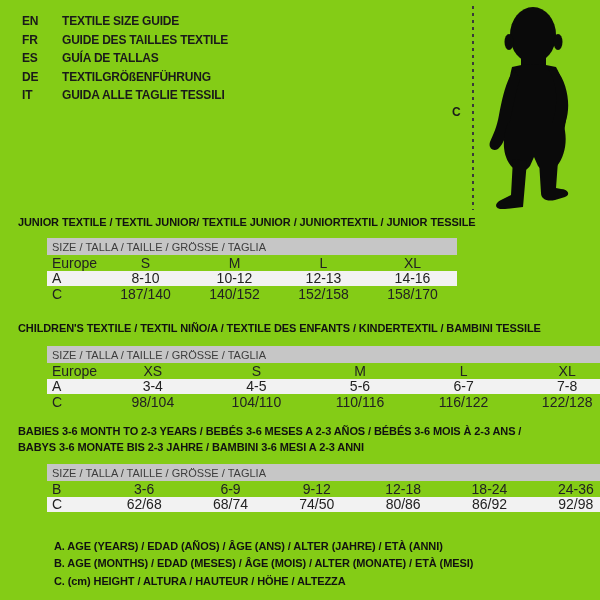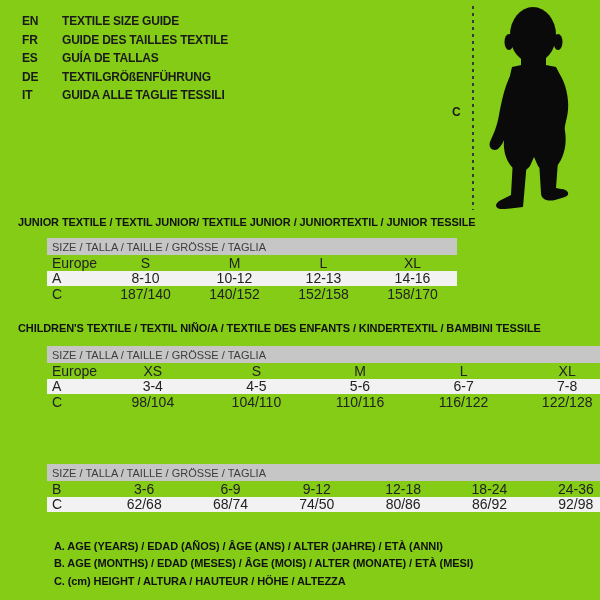--- a/index.html
+++ b/index.html
@@ -138,20 +138,25 @@
       <div class="t-row">
         <div class="t-label">C</div>
         <div class="t-cell">98/104</div>
         <div class="t-cell">104/110</div>
         <div class="t-cell">110/116</div>
         <div class="t-cell">116/122</div>
         <div class="t-cell">122/128</div>
       </div>
     </div>
 
+  <div id="t3-title" class="tbl-title">
+
+  <div>BABIES 3-6 MONTH TO 2-3 YEARS / BEBÉS 3-6 MESES A 2-3 AÑOS / BÉBÉS 3-6 MOIS À 2-3 ANS /</div>
+      <div>BABYS 3-6 MONATE BIS 2-3 JAHRE / BAMBINI 3-6 MESI A 2-3 ANNI</div>
+    </div>
   <div id="t3" class="sz-table">
       <div class="t-head">SIZE / TALLA / TAILLE / GRÖSSE / TAGLIA</div>
       <div class="t-row">
         <div class="t-label">B</div>
         <div class="t-cell">3-6</div>
         <div class="t-cell">6-9</div>
         <div class="t-cell">9-12</div>
         <div class="t-cell">12-18</div>
         <div class="t-cell">18-24</div>
         <div class="t-cell">24-36</div>

